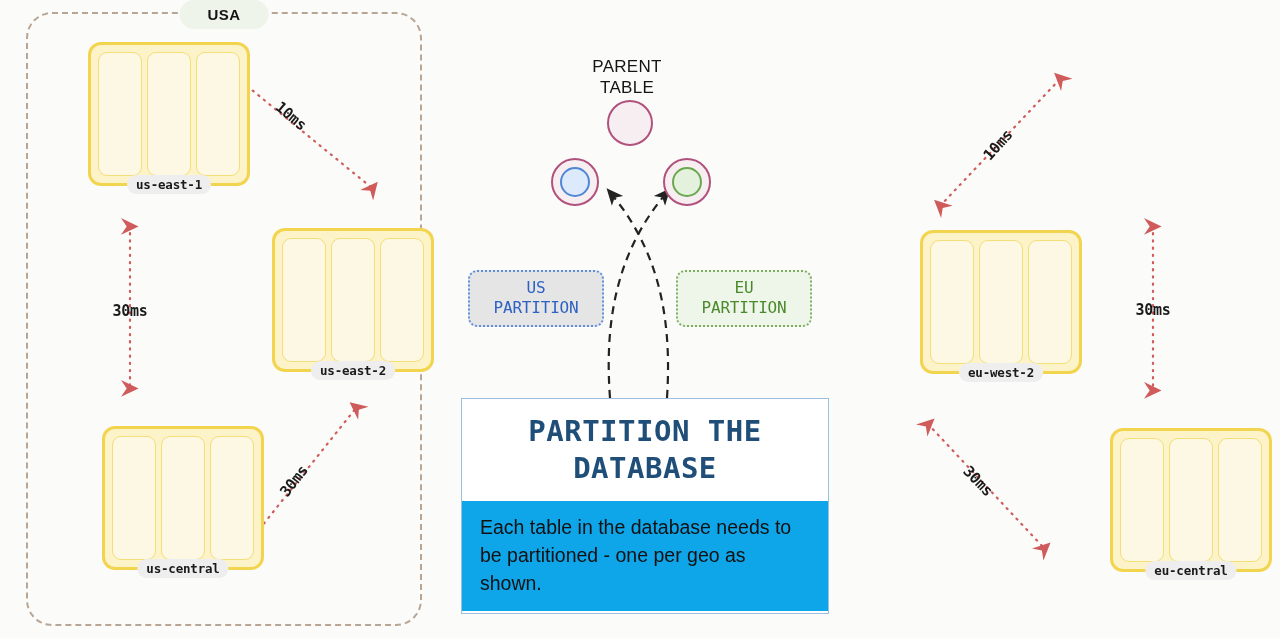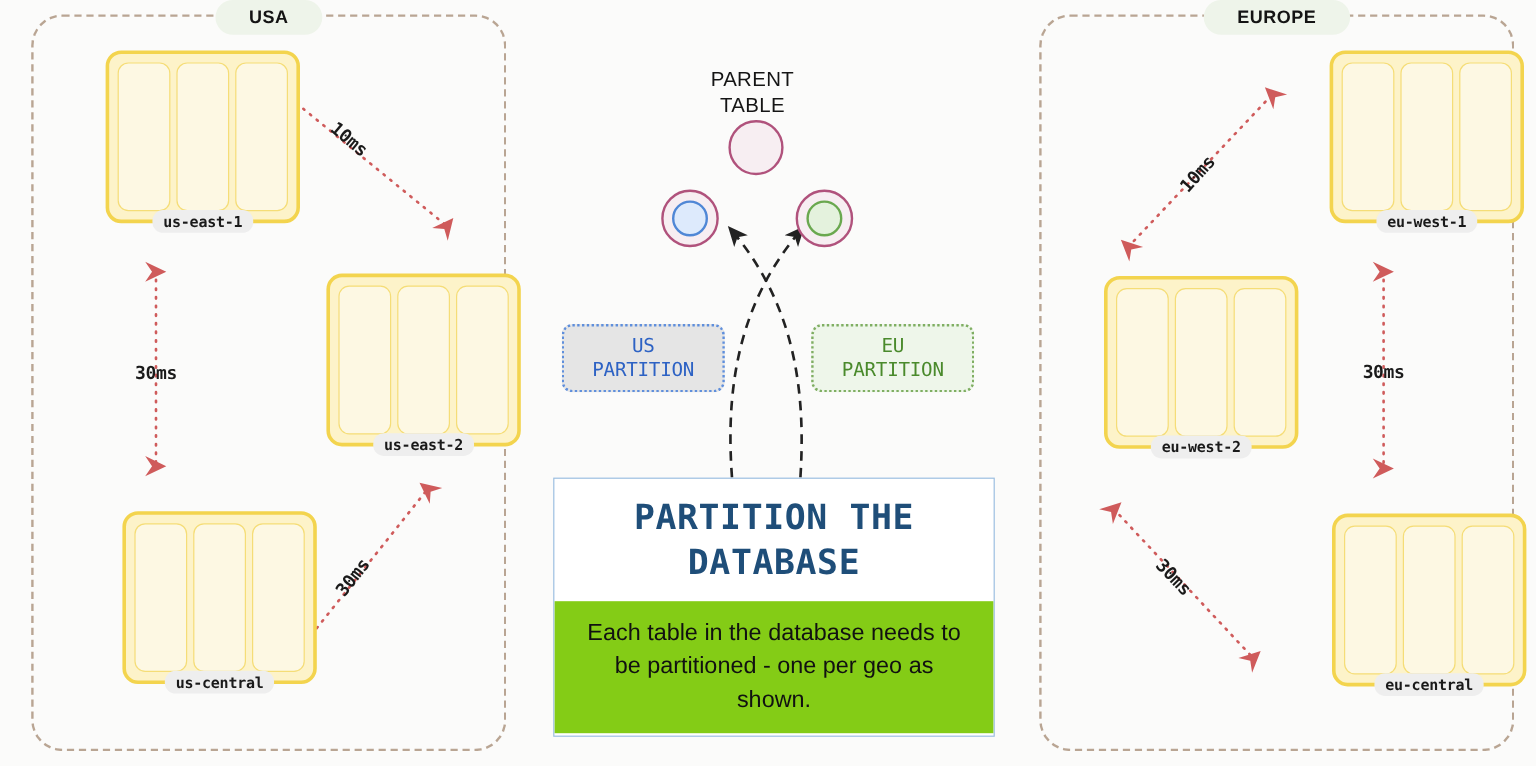--- a/index.html
+++ b/index.html
@@ -136,25 +136,25 @@
     font-family:"DejaVu Sans Mono","Liberation Mono",monospace;
     font-weight:bold;
     color:#1f4e79;
     font-size:29px;
     line-height:1.28;
     text-align:center;
     padding:14px 12px 14px;
     letter-spacing:.5px;
   }
   .callout-body{
-    background:#84cc16;
+    background:#0ea5e9;
     color:#111111;
     font-size:19.5px;
     line-height:1.42;
-    text-align:center;
+    text-align:left;
     padding:13px 18px 14px;
   }
 </style>
 </head>
 <body>
 
 <div id="stage">
 
   <svg class="layer" width="1280" height="638" viewBox="0 0 1280 638">
     <defs>
@@ -253,30 +253,21 @@
   </div>
 
   <div class="callout" style="left:461px;top:398px;width:368px;height:216px;">
     <div class="callout-title">
       <div>PARTITION THE</div>
       <div>DATABASE</div>
     </div>
     <div class="callout-body">Each table in the database needs to be partitioned - one per geo as shown.</div>
   </div>
 
-  <div class="region" style="left:866px;top:12px;width:396px;height:614px;">
-    <div class="region-badge" style="left:50%;">EUROPE</div>
-  </div>
-
-  <div class="rack" style="left:1072px;top:42px;width:162px;height:144px;">
-    <div class="bay"></div>
-    <div class="bay"></div>
-    <div class="bay"></div>
-    <div class="rack-label">eu-west-1</div>
-  </div>
+
 
   <div class="rack" style="left:884px;top:230px;width:162px;height:144px;">
     <div class="bay"></div>
     <div class="bay"></div>
     <div class="bay"></div>
     <div class="rack-label">eu-west-2</div>
   </div>
 
   <div class="rack" style="left:1074px;top:428px;width:162px;height:144px;">
     <div class="bay"></div>

